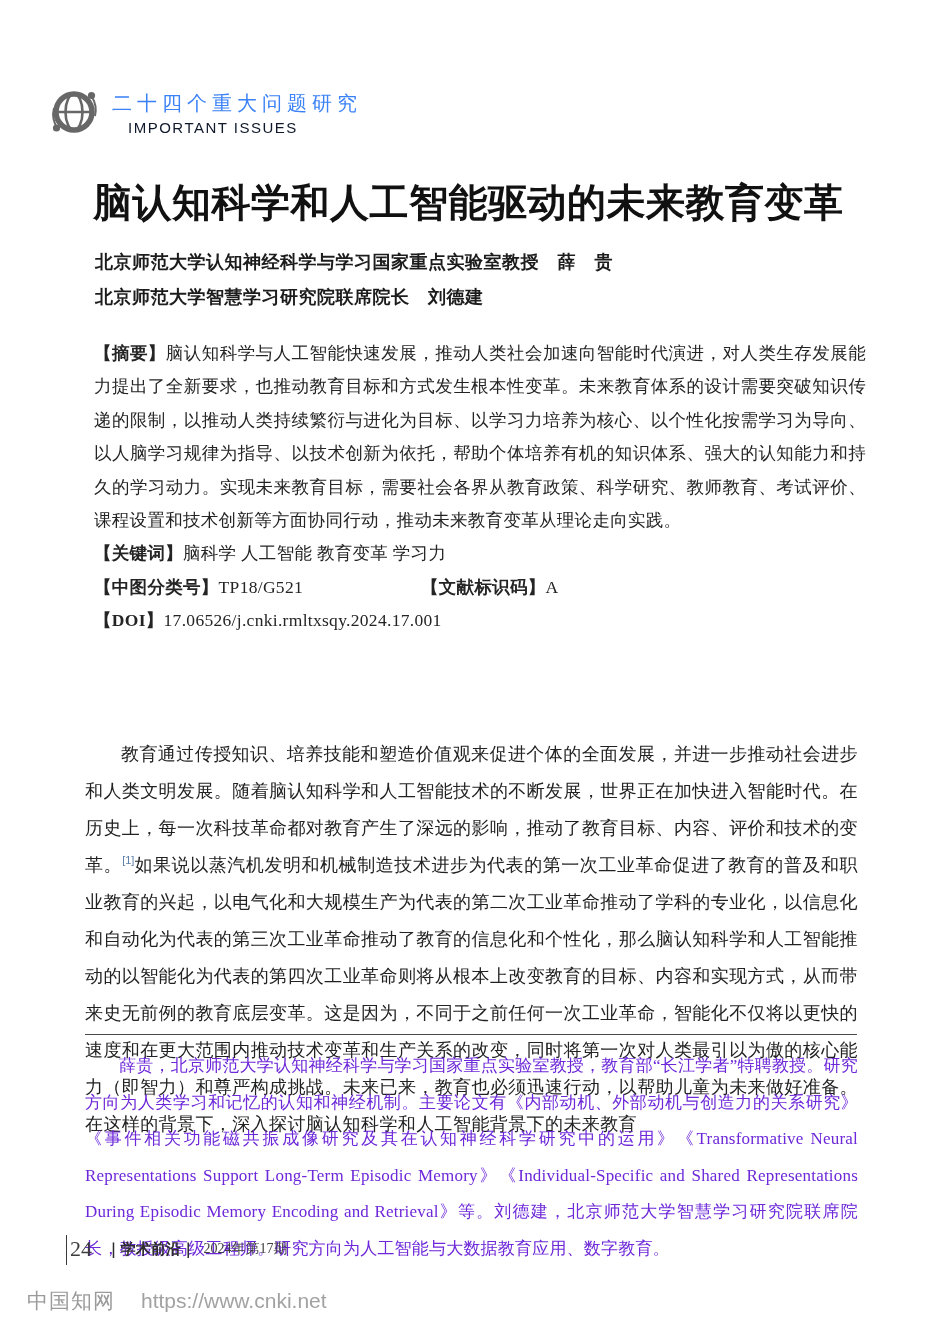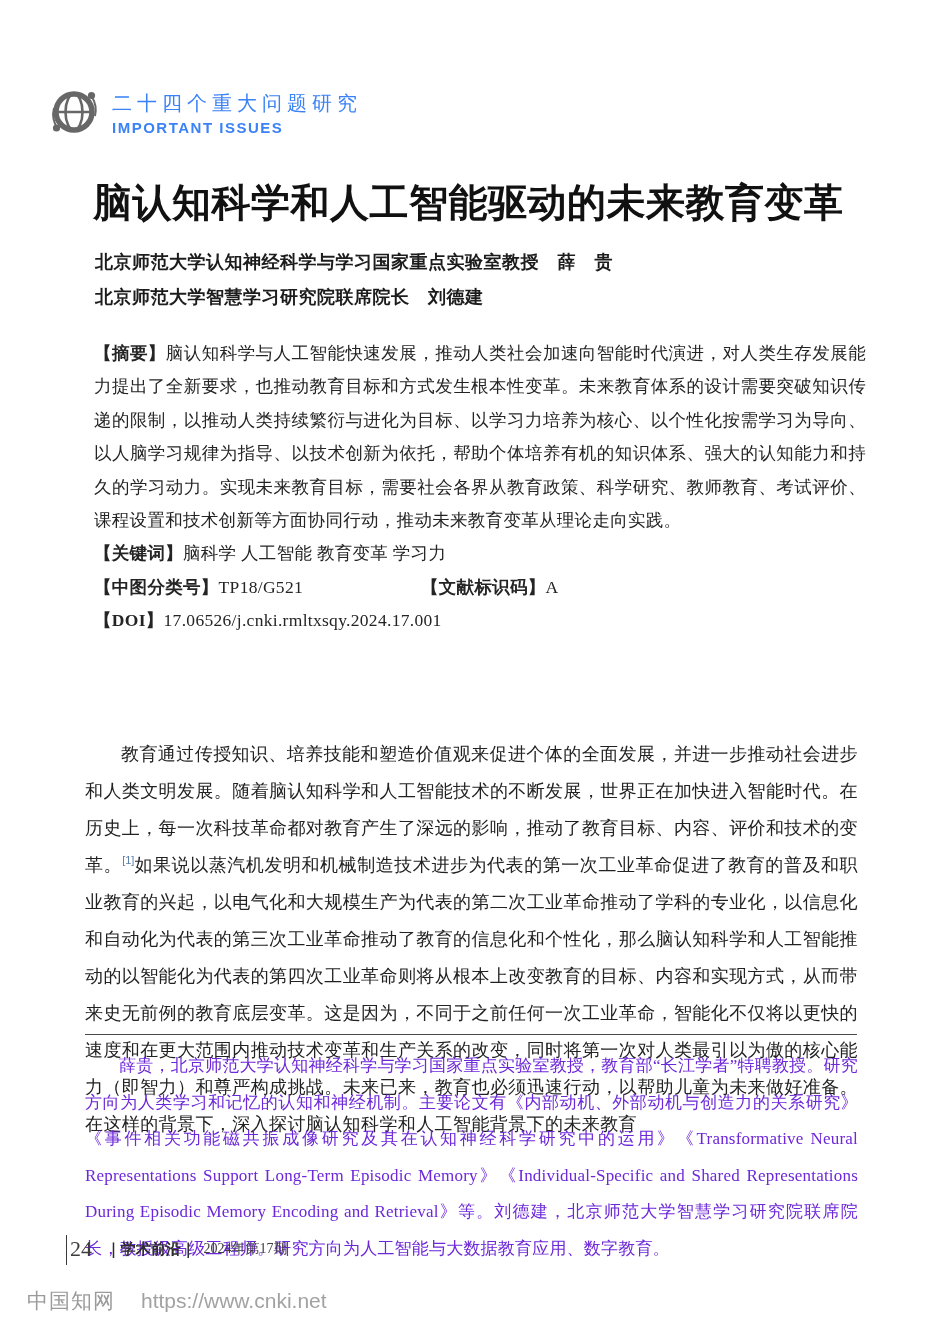--- a/index.html
+++ b/index.html
@@ -28,24 +28,25 @@
   .header-text { padding-top: 4px; }
   .series-zh {
     font-size: 20px;
     letter-spacing: 5px;
     color: #3b82f6;
     font-family: "Liberation Serif", "DejaVu Serif", serif;
   }
   .series-en {
     font-size: 15px;
     letter-spacing: 1.5px;
-    color: #3b82f6;
-    font-family: "Liberation Sans", "DejaVu Sans", sans-serif;
-    font-weight: 700;
+    color: #0f172a;
+    font-family: "Liberation Sans", "DejaVu Sans", sans-serif;
+    font-weight: 400;
     margin-top: 2px;
+    margin-left: 16px;
   }
 
   
   .article-title {
     position: absolute;
     left: 93px;
     top: 176px;
     width: 775px;
     font-size: 39px;
     font-weight: bold;

